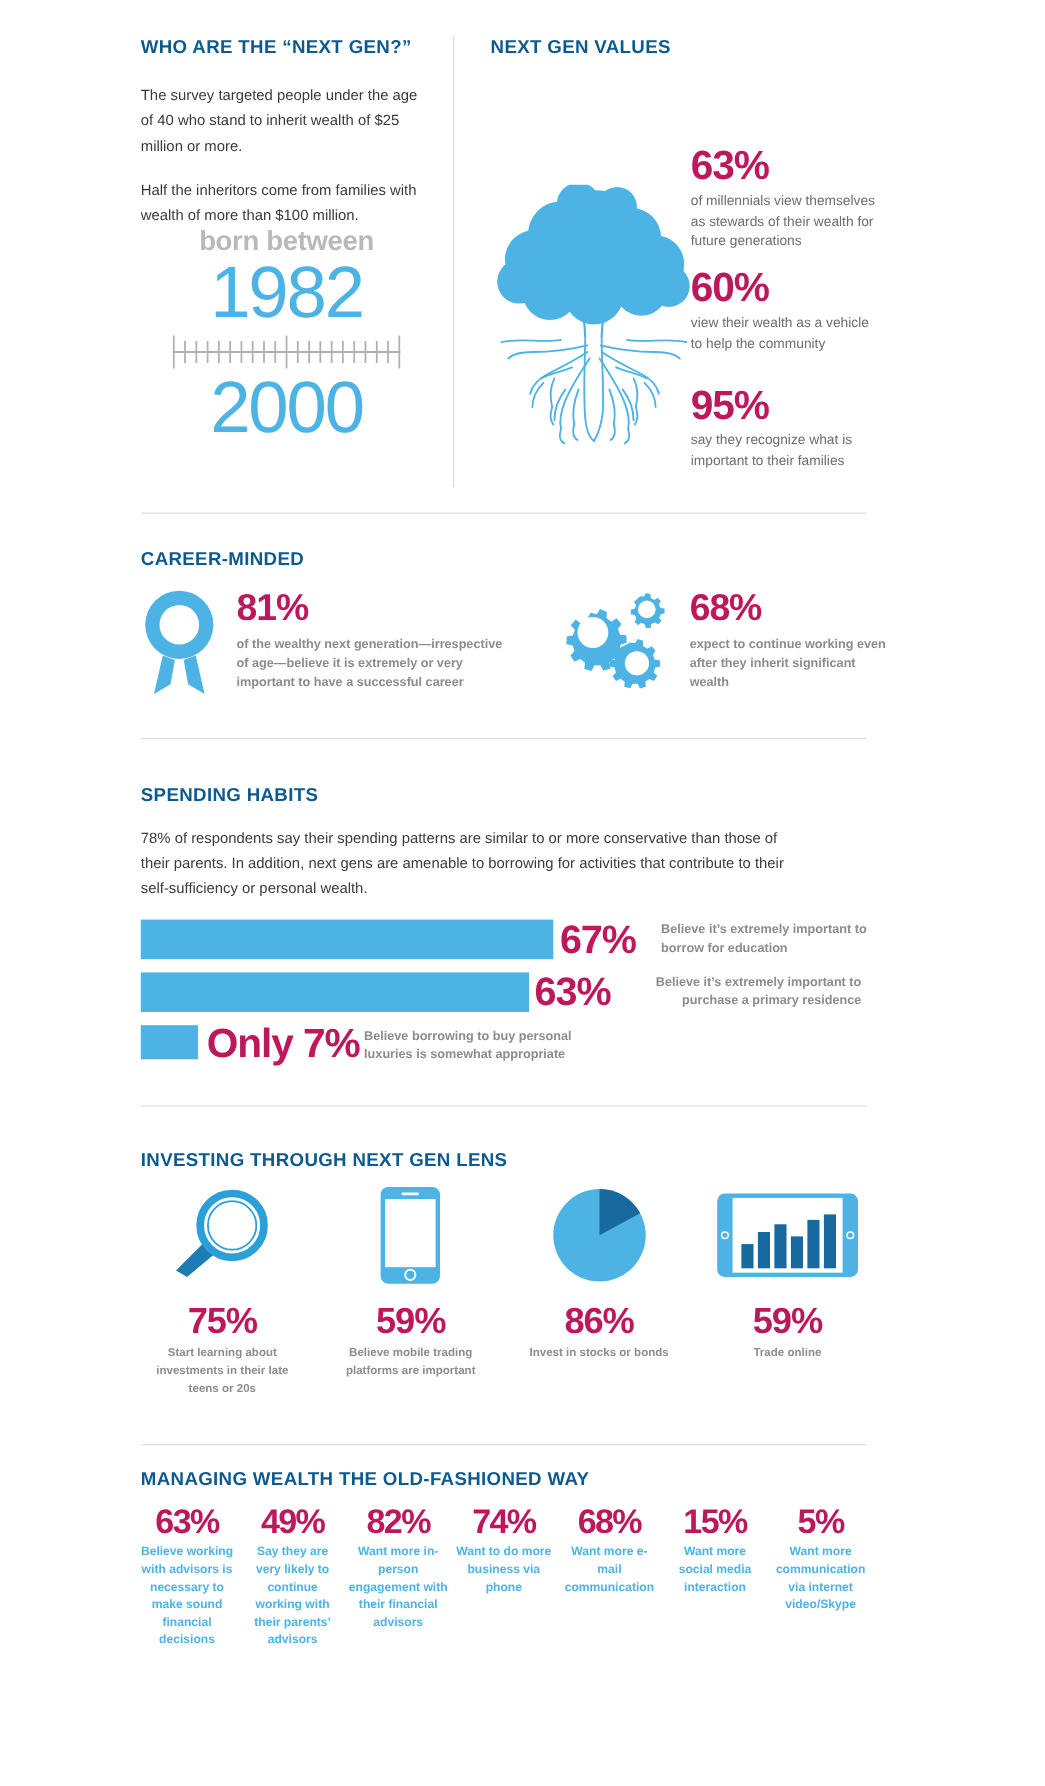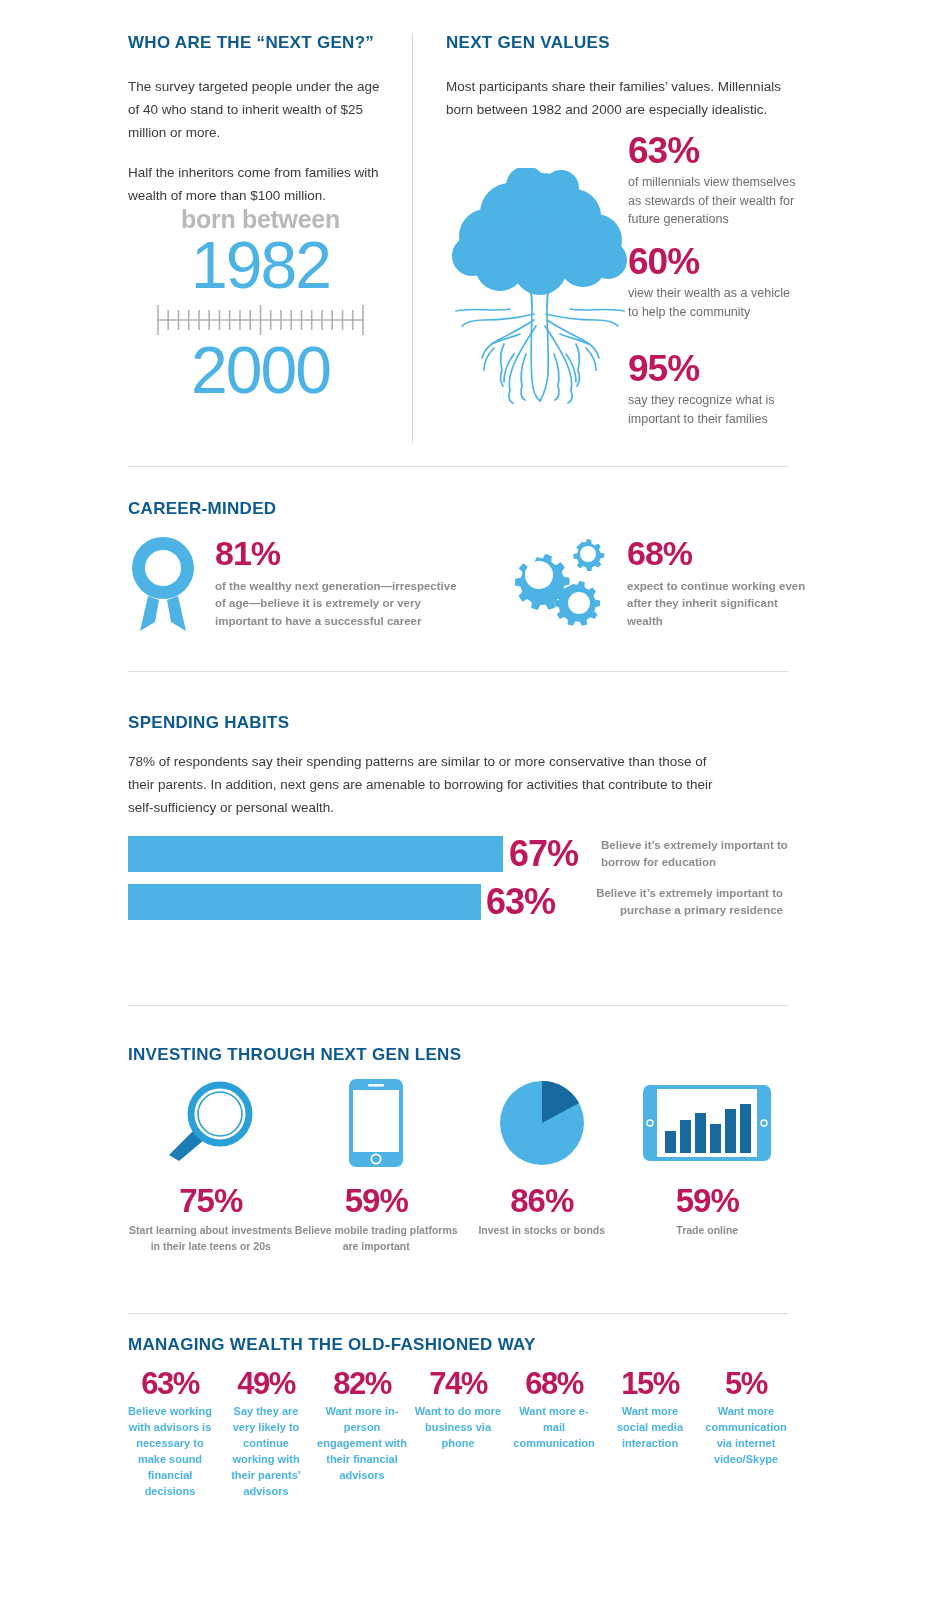--- a/index.html
+++ b/index.html
@@ -86,21 +86,21 @@
   .barnum{position:absolute;font-size:36px;line-height:36px;}
   .barcap{position:absolute;top:1px;}
   #barrow-1{top:836px;padding-left:10px;}
   #barrow-2{top:884px;}
   #barrow-3{top:930px;}
   #barnum-3{font-size:37px;line-height:37px;letter-spacing:-1px;}
 
   
   #hr-3{top:1005px;}
   #sec-invest-title{position:absolute;left:128px;top:1045px;}
-  #invest-row{position:absolute;left:128px;top:1078px;width:662px;display:flex;}
+  #invest-row{position:absolute;left:128px;top:1078px;width:662px;display:flex;gap:23px;}
   .invest-cell{flex:1;text-align:center;}
   .invest-icon{height:90px;display:flex;align-items:center;justify-content:center;}
   .invest-num{font-size:33px;line-height:1;margin-top:16px;}
   .invest-cap{margin-top:6px;font-size:10.5px;}
 
   
   #hr-4{top:1313px;}
   #sec-manage-title{position:absolute;left:128px;top:1335px;}
   #manage-row{position:absolute;left:122px;top:1368px;width:672px;display:flex;align-items:flex-start;}
   .manage-cell{flex:1;text-align:center;padding:0 3px;}
@@ -149,21 +149,20 @@
         </g>
       </svg>
     </div>
     <div class="year">2000</div>
   </div>
 
   <div class="vr" id="divider-top"></div>
 
   <div id="sec-values">
     <span class="sec-title">NEXT GEN VALUES</span>
-    <p class="body-text">Most participants share their families’ values. Millennials born between 1982 and 2000 are especially idealistic.</p>
   </div>
 
   <div id="tree">
     <svg width="185" height="245" viewBox="0 0 185 245">
 
       <g fill="#4cb3e4">
         <circle cx="62" cy="45" r="30"></circle>
         <circle cx="95" cy="33" r="28"></circle>
         <circle cx="126" cy="48" r="27"></circle>
         <circle cx="38" cy="68" r="27"></circle>
@@ -286,20 +285,25 @@
     <div class="barnum pct-dark" style="left:381px;">67%</div>
     <div class="barcap cap-gray" style="left:473px;width:200px;">Believe it’s extremely important to borrow for education</div>
   </div>
 
   <div class="barrow" id="barrow-2" style="width:660px;">
     <div class="bar" style="width:353px;"></div>
     <div class="barnum pct-dark" style="left:358px;">63%</div>
     <div class="barcap cap-gray" style="left:450px;width:205px;text-align:right;">Believe it’s extremely important to purchase a primary residence</div>
   </div>
 
+  <div class="barrow" id="barrow-3" style="width:660px;height:38px;">
+    <div class="bar" style="width:52px;height:31px;top:2px;"></div>
+    <div class="barnum pct-dark" id="barnum-3" style="left:60px;">Only 7%</div>
+    <div class="barcap cap-gray" style="left:203px;width:200px;top:4px;">Believe borrowing to buy personal luxuries is somewhat appropriate</div>
+  </div>
 
   <div class="hr" id="hr-3"></div>
   <span class="sec-title" id="sec-invest-title">INVESTING THROUGH NEXT GEN LENS</span>
 
   <div id="invest-row">
 
     <div class="invest-cell">
       <div class="invest-icon">
         <svg width="100" height="88" viewBox="0 0 100 88">
           <g fill="none">

